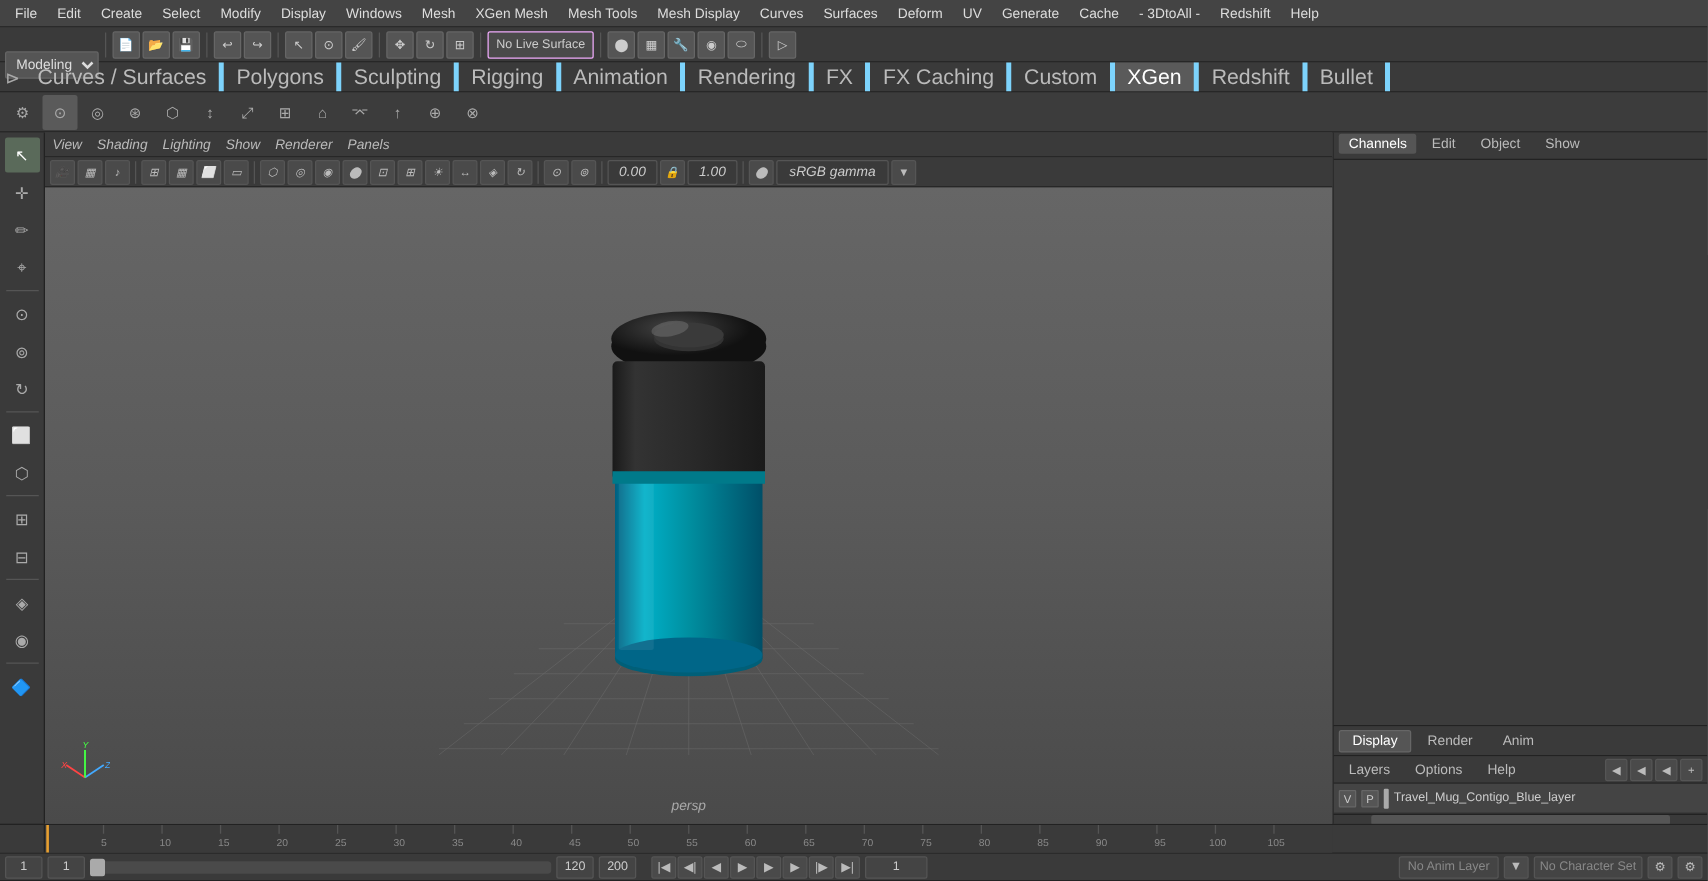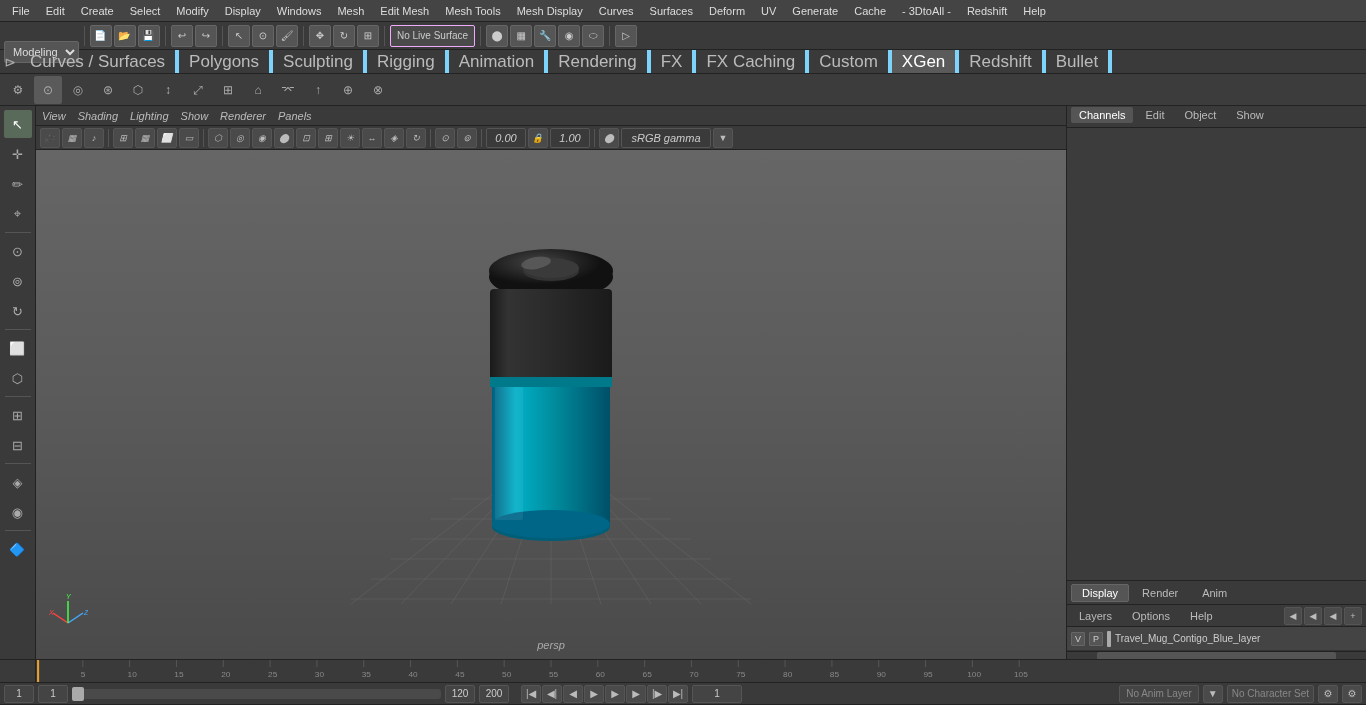--- a/index.html
+++ b/index.html
@@ -502,21 +502,21 @@
 
 <div id="menu-bar">
   <span class="menu-item">File</span>
   <span class="menu-item">Edit</span>
   <span class="menu-item">Create</span>
   <span class="menu-item">Select</span>
   <span class="menu-item">Modify</span>
   <span class="menu-item">Display</span>
   <span class="menu-item">Windows</span>
   <span class="menu-item">Mesh</span>
-  <span class="menu-item">Edit Mesh</span>
+  <span class="menu-item">XGen Mesh</span>
   <span class="menu-item">Mesh Tools</span>
   <span class="menu-item">Mesh Display</span>
   <span class="menu-item">Curves</span>
   <span class="menu-item">Surfaces</span>
   <span class="menu-item">Deform</span>
   <span class="menu-item">UV</span>
   <span class="menu-item">Generate</span>
   <span class="menu-item">Cache</span>
   <span class="menu-item">- 3DtoAll -</span>
   <span class="menu-item">Redshift</span>

